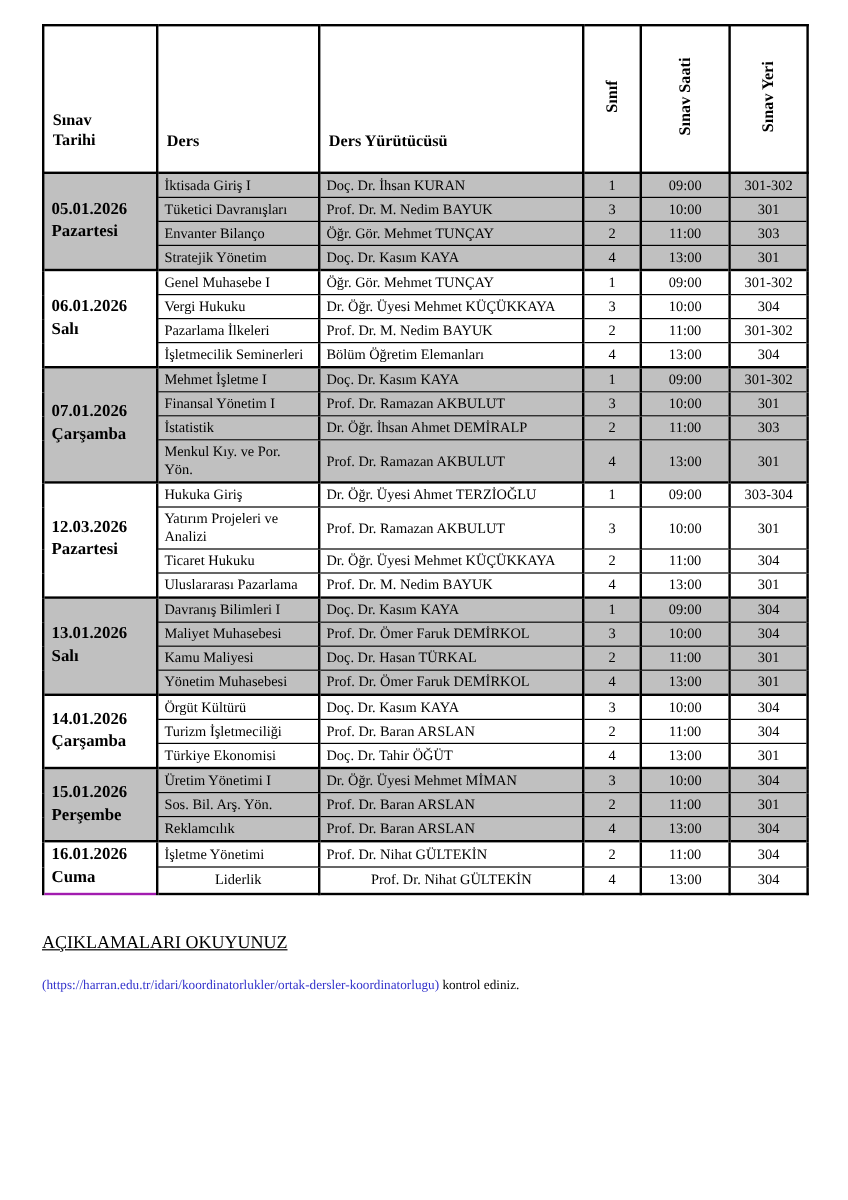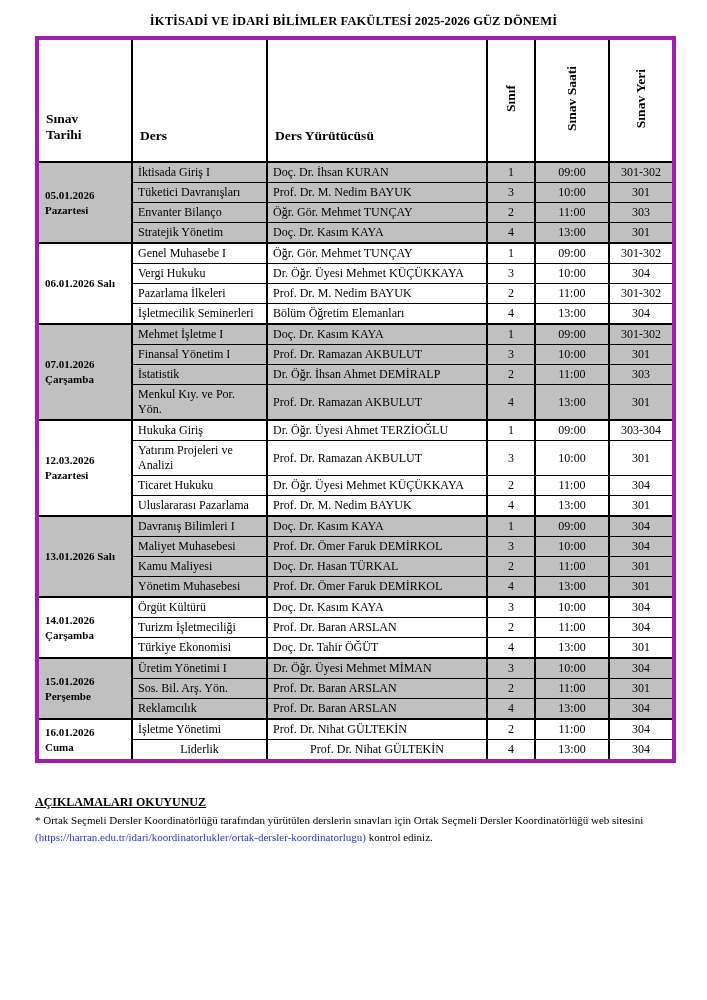--- a/index.html
+++ b/index.html
@@ -25,21 +25,21 @@
     font-weight: bold;
     font-size: 12.5px;
     line-height: 1.3;
     letter-spacing: 0.1px;
   }
   table.exam-table {
     border-collapse: collapse;
     table-layout: fixed;
     width: 637px;
     margin: 7px 0 2px 35px;
-    border: 4px solid #a21caf;
+    border: 2px solid #a21caf;
   }
   col.c-date { width: 95px; }
   col.c-course { width: 135px; }
   col.c-instructor { width: 220px; }
   col.c-class { width: 48px; }
   col.c-time { width: 74px; }
   col.c-room { width: 65px; }
 
   th, td {
     border: 2px solid #000;
@@ -78,63 +78,62 @@
     white-space: pre;
   }
   td {
     font-size: 12px;
     line-height: 15px;
     padding: 2px 5px;
     vertical-align: middle;
   }
   td.date-cell {
     font-weight: bold;
-    font-size: 11px;
+    font-size: 14px;
     line-height: 1.35;
     white-space: pre-line;
     padding-left: 6px;
     padding-right: 2px;
   }
   td.class-cell, td.time-cell, td.room-cell {
     text-align: center;
     padding-left: 1px;
     padding-right: 1px;
   }
   tr.group-start td { border-top-width: 2px; }
   tbody tr:last-child td { border-bottom-width: 2px; text-align: center; }
   tr.shaded td { background: #c0c0c0; }
 
   .notes {
     margin: 5px 0 0 35px;
     width: 645px;
     font-size: 11px;
   }
   .notes-heading {
-    font-weight: bold;
+    font-weight: normal;
     text-decoration: underline;
-    font-size: 12px;
+    font-size: 15px;
     margin-bottom: 2px;
     margin-top: 32px;
   }
   .notes-text {
     margin: 1px 0 0 0;
     line-height: 1.5;
   }
   a.coord-link {
     color: #3333cc;
     cursor: pointer;
   }
 </style>
 </head>
 <body>
 
 <div class="page">
 
   <div class="title-block">
-    <div>İKTİSADİ VE İDARİ BİLİMLER FAKÜLTESİ 2025-2026 GÜZ DÖNEMİ</div>
   </div>
 
   <table class="exam-table">
     <colgroup>
       <col class="c-date">
         <col class="c-course">
         <col class="c-instructor">
       <col class="c-class">
         <col class="c-time">
         <col class="c-room">
@@ -359,18 +358,18 @@
           <td class="class-cell">4</td>
           <td class="time-cell">13:00</td>
           <td class="room-cell">304</td>
         </tr>
       </tbody>
   </table>
 
   <div class="notes">
     <div class="notes-heading">AÇIKLAMALARI OKUYUNUZ</div>
     <p class="notes-text">
-      <span>* Ortak Seçmeli Dersler Koordinatörlüğü tarafından yürütülen derslerin sınavları için Ortak Seçmeli Dersler Koordinatörlüğü web sitesini</span><br>
+      <br>
       <a class="coord-link">(https://harran.edu.tr/idari/koordinatorlukler/ortak-dersler-koordinatorlugu)</a><span> kontrol ediniz.</span>
     </p>
   </div>
 
 </div>
 
 </body></html>

